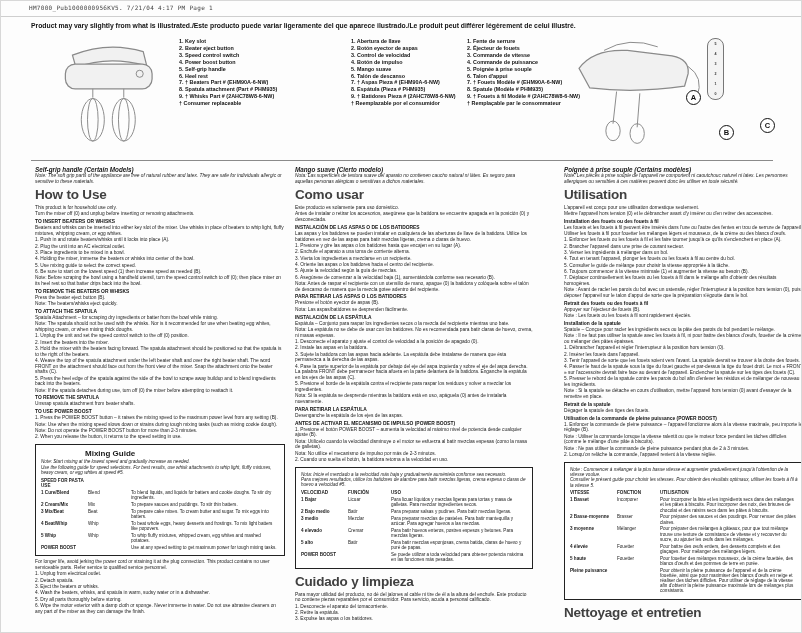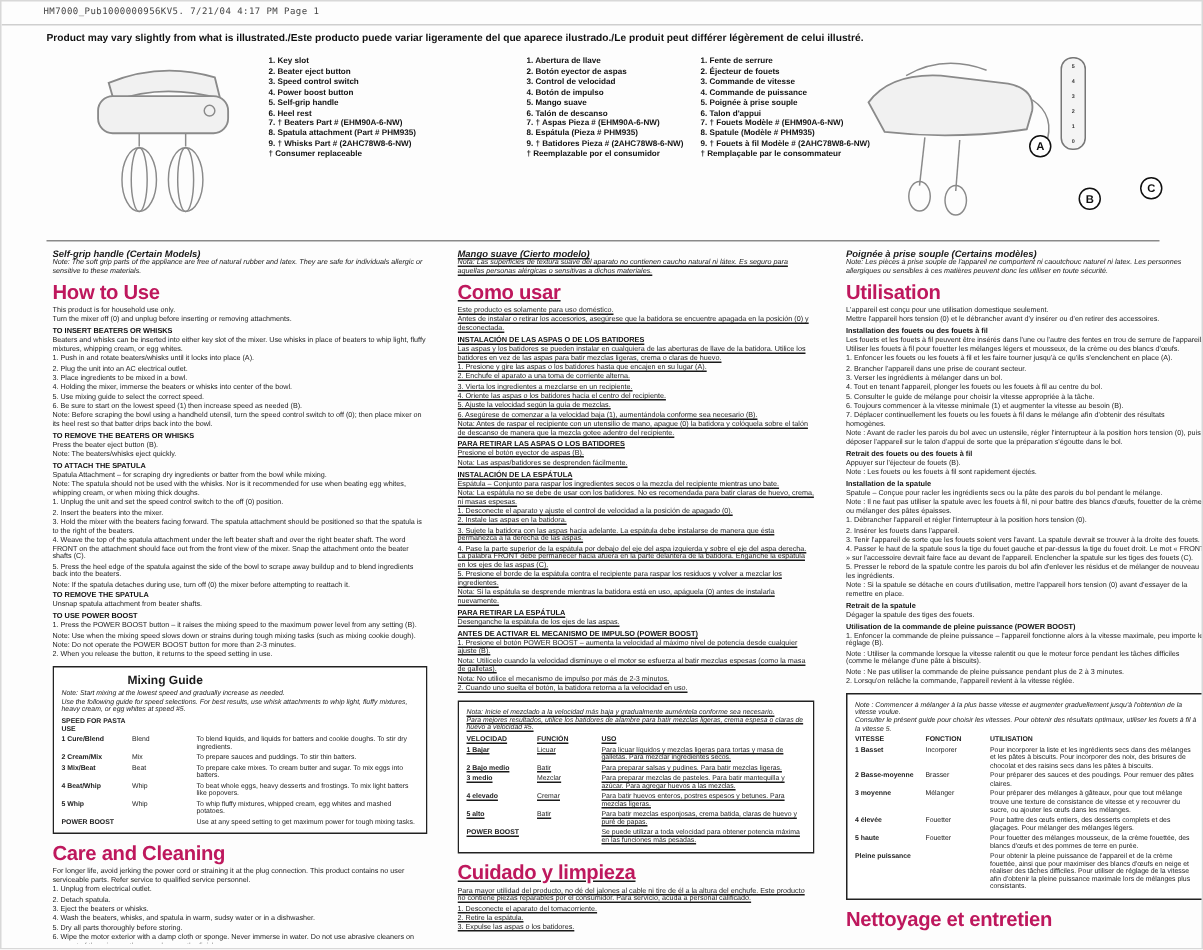--- a/index.html
+++ b/index.html
@@ -24,26 +24,26 @@
     display:flex; flex-direction:column; align-items:center; justify-content:space-between; padding:3px 0; background:#f4f4f4; box-sizing:border-box; }
   .speed-strip .tline { font-size:3.6px; line-height:4px; font-weight:700; color:#333; }
   .callout { position:absolute; width:13px; height:13px; border:1.6px solid #111; border-radius:50%;
     display:flex; align-items:center; justify-content:center; font-size:7.5px; font-weight:700; background:#fff; color:#111; }
   .co-a { left:655px; top:56px; } .co-b { left:688px; top:91px; } .co-c { left:729px; top:84px; }
 
   .rule { position:absolute; left:30px; right:28px; top:159px; height:1px; background:#8a8a8a; }
 
   .col { position:absolute; top:165px; height:463px; overflow:hidden; }
   .col.c1 { left:34px;  width:250px; }
-  .col.c2 { left:304px; width:238px;text-decoration:underline; }
+  .col.c2 { left:294px; width:238px; }
   .col.c3 { left:563px; width:240px; }
 
   .note-title { font-style:italic; font-weight:700; font-size:6.3px; line-height:7px; }
   .note-body  { font-style:italic; font-size:4.8px; line-height:5.6px; margin-bottom:3px; color:#222; }
-  h2.heading  { margin:2px 0 3px; font-size:13.5px; font-weight:700; color:#be185d; letter-spacing:-.2px; }
+  h2.heading  { margin:2px 0 3px; font-size:13.5px; font-weight:700; color:#404040; letter-spacing:-.2px; }
   h2.care     { margin-top:5px; }
 
   .body .tline { font-size:4.8px; line-height:5.7px; color:#222; margin-bottom:.6px; }
   .body .bline { font-size:4.9px; line-height:6px;  font-weight:700; color:#111; margin-top:2.2px; }
 
   .guide-box  { border:1px solid #222; padding:4px 5px; margin:4px 0 3px; background:#fff; }
   .guide-title { font-weight:700; font-size:8px; margin-bottom:1.5px;padding-left:44px; }
   .guide-note, .guide-note2 { font-style:italic; font-size:4.6px; line-height:5.3px; color:#222; }
   .g-rows { margin-top:2.5px; }
   .g-row { display:grid; grid-template-columns:44px 40px 1fr; column-gap:3px; font-size:4.6px; line-height:5.2px; margin-bottom:1.6px; color:#222; }
@@ -209,21 +209,20 @@
             <span class="g-cell">Whip</span>
             <span class="g-cell">To whip fluffy mixtures, whipped cream, egg whites and mashed potatoes.</span>
           </div>
           <div class="g-row">
             <span class="g-cell">POWER BOOST</span>
             <span class="g-cell"></span>
             <span class="g-cell">Use at any speed setting to get maximum power for tough mixing tasks.</span>
           </div>
         </div>
     </div>
-    <h2 class="heading care">Care and Cleaning</h2>
     <div class="body">
         <div class="tline">For longer life, avoid jerking the power cord or straining it at the plug connection. This product contains no user serviceable parts. Refer service to qualified service personnel.</div>
         <div class="tline">1. Unplug from electrical outlet.</div>
         <div class="tline">2. Detach spatula.</div>
         <div class="tline">3. Eject the beaters or whisks.</div>
         <div class="tline">4. Wash the beaters, whisks, and spatula in warm, sudsy water or in a dishwasher.</div>
         <div class="tline">5. Dry all parts thoroughly before storing.</div>
         <div class="tline">6. Wipe the motor exterior with a damp cloth or sponge. Never immerse in water. Do not use abrasive cleaners on any part of the mixer as they can damage the finish.</div>
       </div>
   </section>

